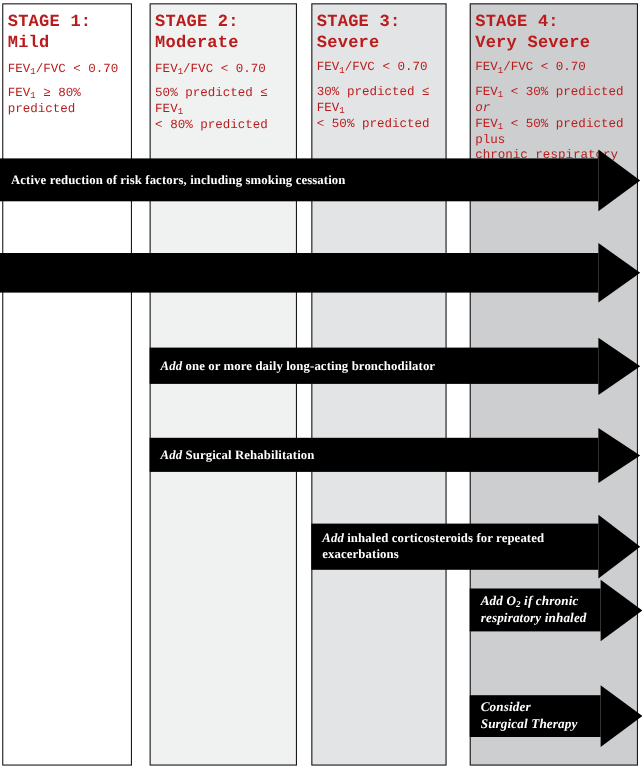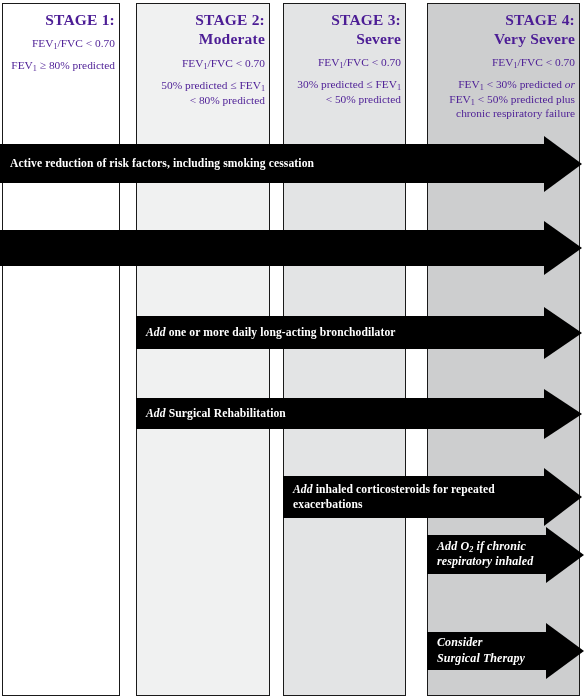--- a/index.html
+++ b/index.html
@@ -18,22 +18,23 @@
     bottom: 4px;
     border: 1.6px solid #1a1a1a;
   }
   .col-1 { left: 2px;   width: 118px; background: #ffffff; }
   .col-2 { left: 136px; width: 134px; background: #f0f1f1; }
   .col-3 { left: 283px; width: 123px; background: #e3e4e5; }
   .col-4 { left: 427px; width: 153px; background: #cdcecf; }
 
   .col-head {
     padding: 7px 4px 0 4px;
-    text-align: right;
-    color: #4c1d95;
+    text-align: left;
+    color: #b91c1c;
+    font-family: Liberation Mono, monospace;
   }
   .stage-label {
     font-size: 15.5px;
     font-weight: bold;
     line-height: 1.18;
     letter-spacing: 0.2px;
   }
   .stage-sev {
     font-size: 15.5px;
     font-weight: bold;
@@ -84,20 +85,21 @@
   .band.italic-band .label { font-style: italic; font-size: 12px; }
 </style>
 </head>
 <body>
 
 <div id="stage">
 
   <div class="col col-1">
     <div class="col-head">
       <div class="stage-label">STAGE 1:</div>
+      <div class="stage-sev">Mild</div>
       <div class="crit">FEV<sub>1</sub>/FVC &lt; 0.70</div>
       <div class="crit">FEV<sub>1</sub> ≥ 80% predicted</div>
     </div>
   </div>
 
   <div class="col col-2">
     <div class="col-head">
       <div class="stage-label">STAGE 2:</div>
       <div class="stage-sev">Moderate</div>
       <div class="crit">FEV<sub>1</sub>/FVC &lt; 0.70</div>

